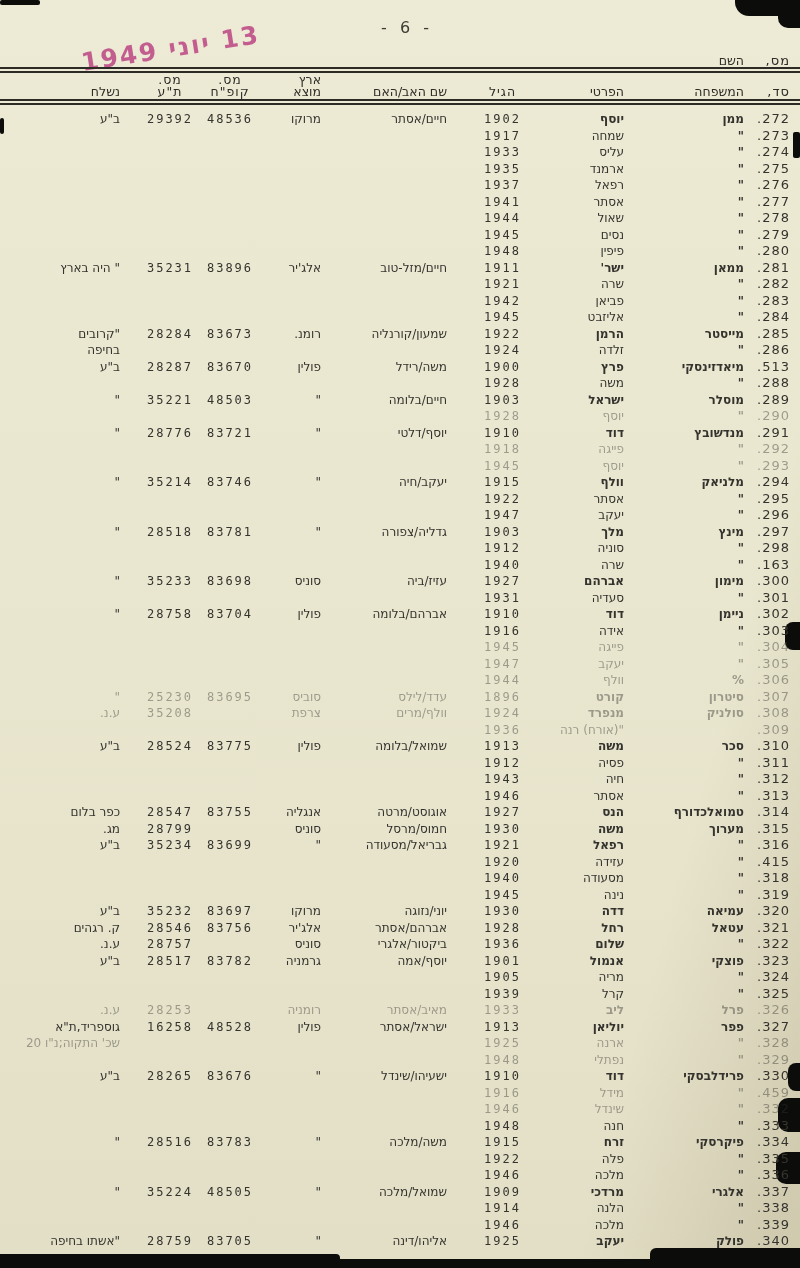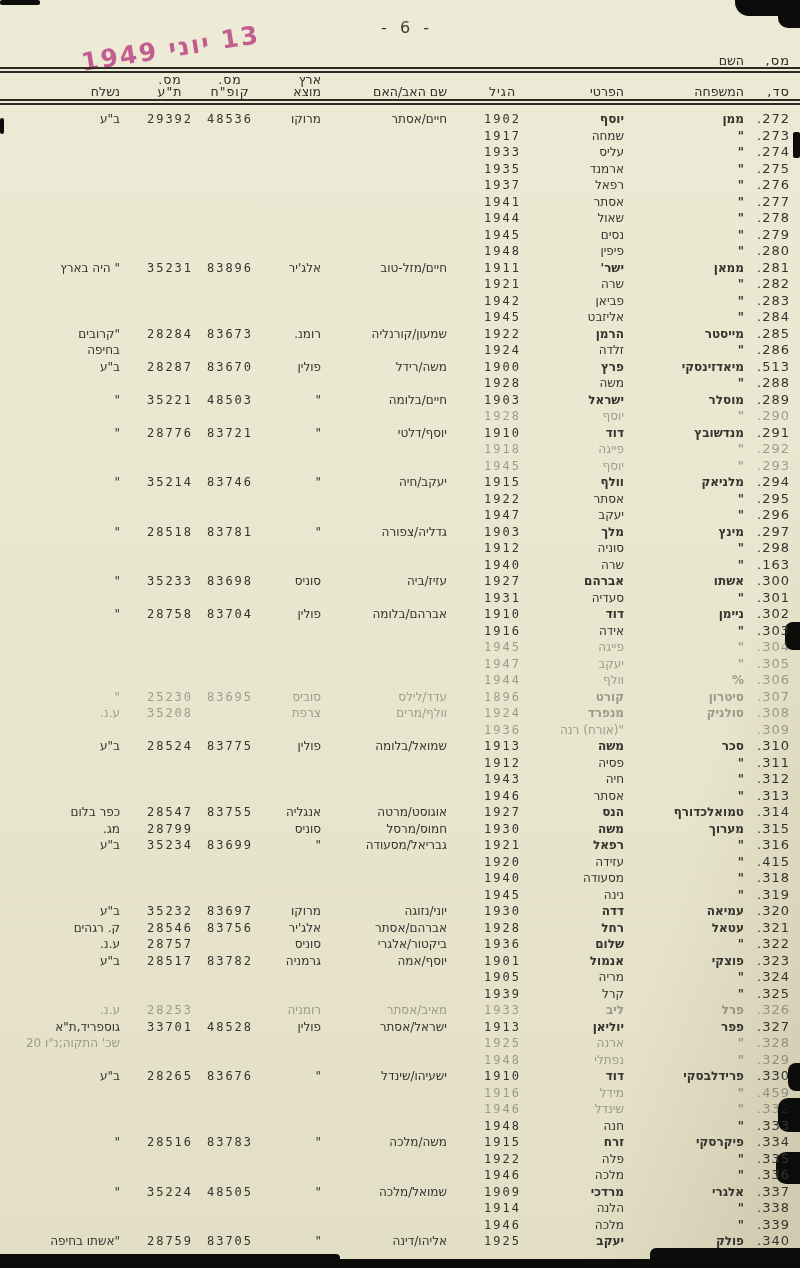--- a/index.html
+++ b/index.html
@@ -448,21 +448,21 @@
     <span class="c-year">1940</span>
     <span class="c-parents"></span>
     <span class="c-origin"></span>
     <span class="c-kupah"></span>
     <span class="c-taa"></span>
     <span class="c-sent"></span>
   </div>
 
   <div class="grid row head" style="position:relative;">
     <span class="c-serial">300.</span>
-    <span class="c-family">אשתו</span>
+    <span class="c-family">מימון</span>
     <span class="c-given">אברהם</span>
     <span class="c-year">1927</span>
     <span class="c-parents">עזיז/ביה</span>
     <span class="c-origin">סוניס</span>
     <span class="c-kupah">83698</span>
     <span class="c-taa">35233</span>
     <span class="c-sent">"</span>
   </div>
 
   <div class="grid row" style="position:relative;">
@@ -778,21 +778,21 @@
   </div>
 
   <div class="grid row head" style="position:relative;">
     <span class="c-serial">327.</span>
     <span class="c-family">פפר</span>
     <span class="c-given">יוליאן</span>
     <span class="c-year">1913</span>
     <span class="c-parents">ישראל/אסתר</span>
     <span class="c-origin">פולין</span>
     <span class="c-kupah">48528</span>
-    <span class="c-taa">33701</span>
+    <span class="c-taa">16258</span>
     <span class="c-sent">גוספריד,ת"א</span>
   </div>
 
   <div class="grid row faded" style="position:relative;">
     <span class="c-serial">328.</span>
     <span class="c-family">"</span>
     <span class="c-given">ארנה</span>
     <span class="c-year">1925</span>
     <span class="c-parents"></span>
     <span class="c-origin"></span>

